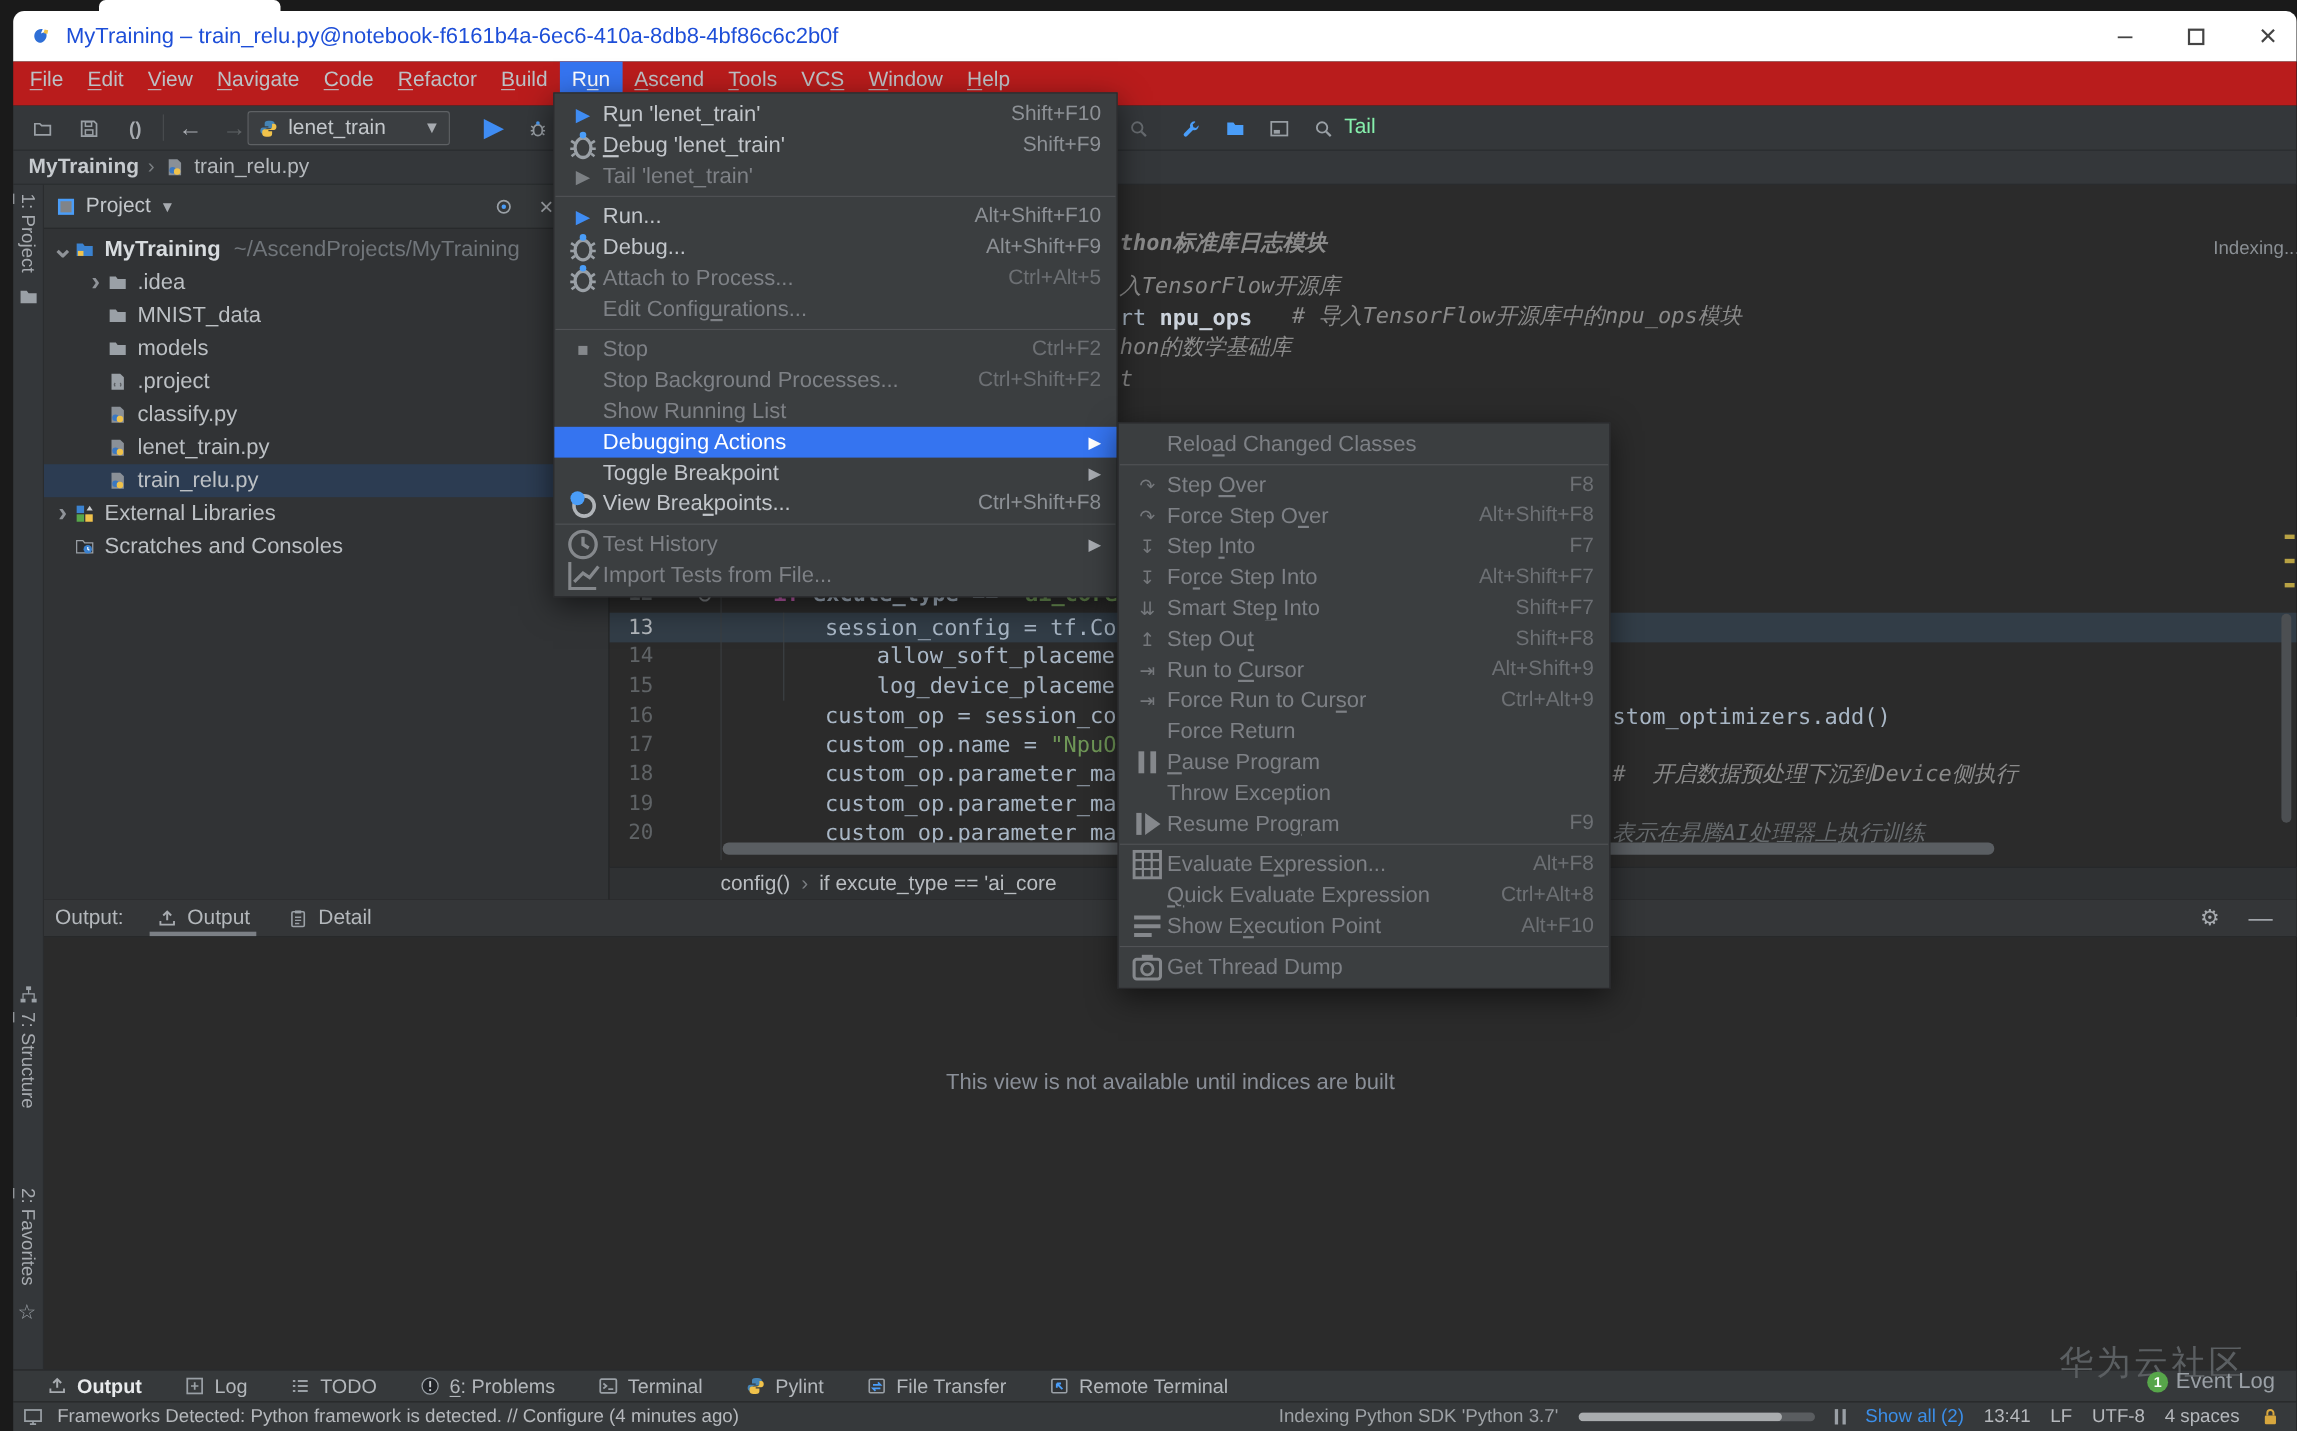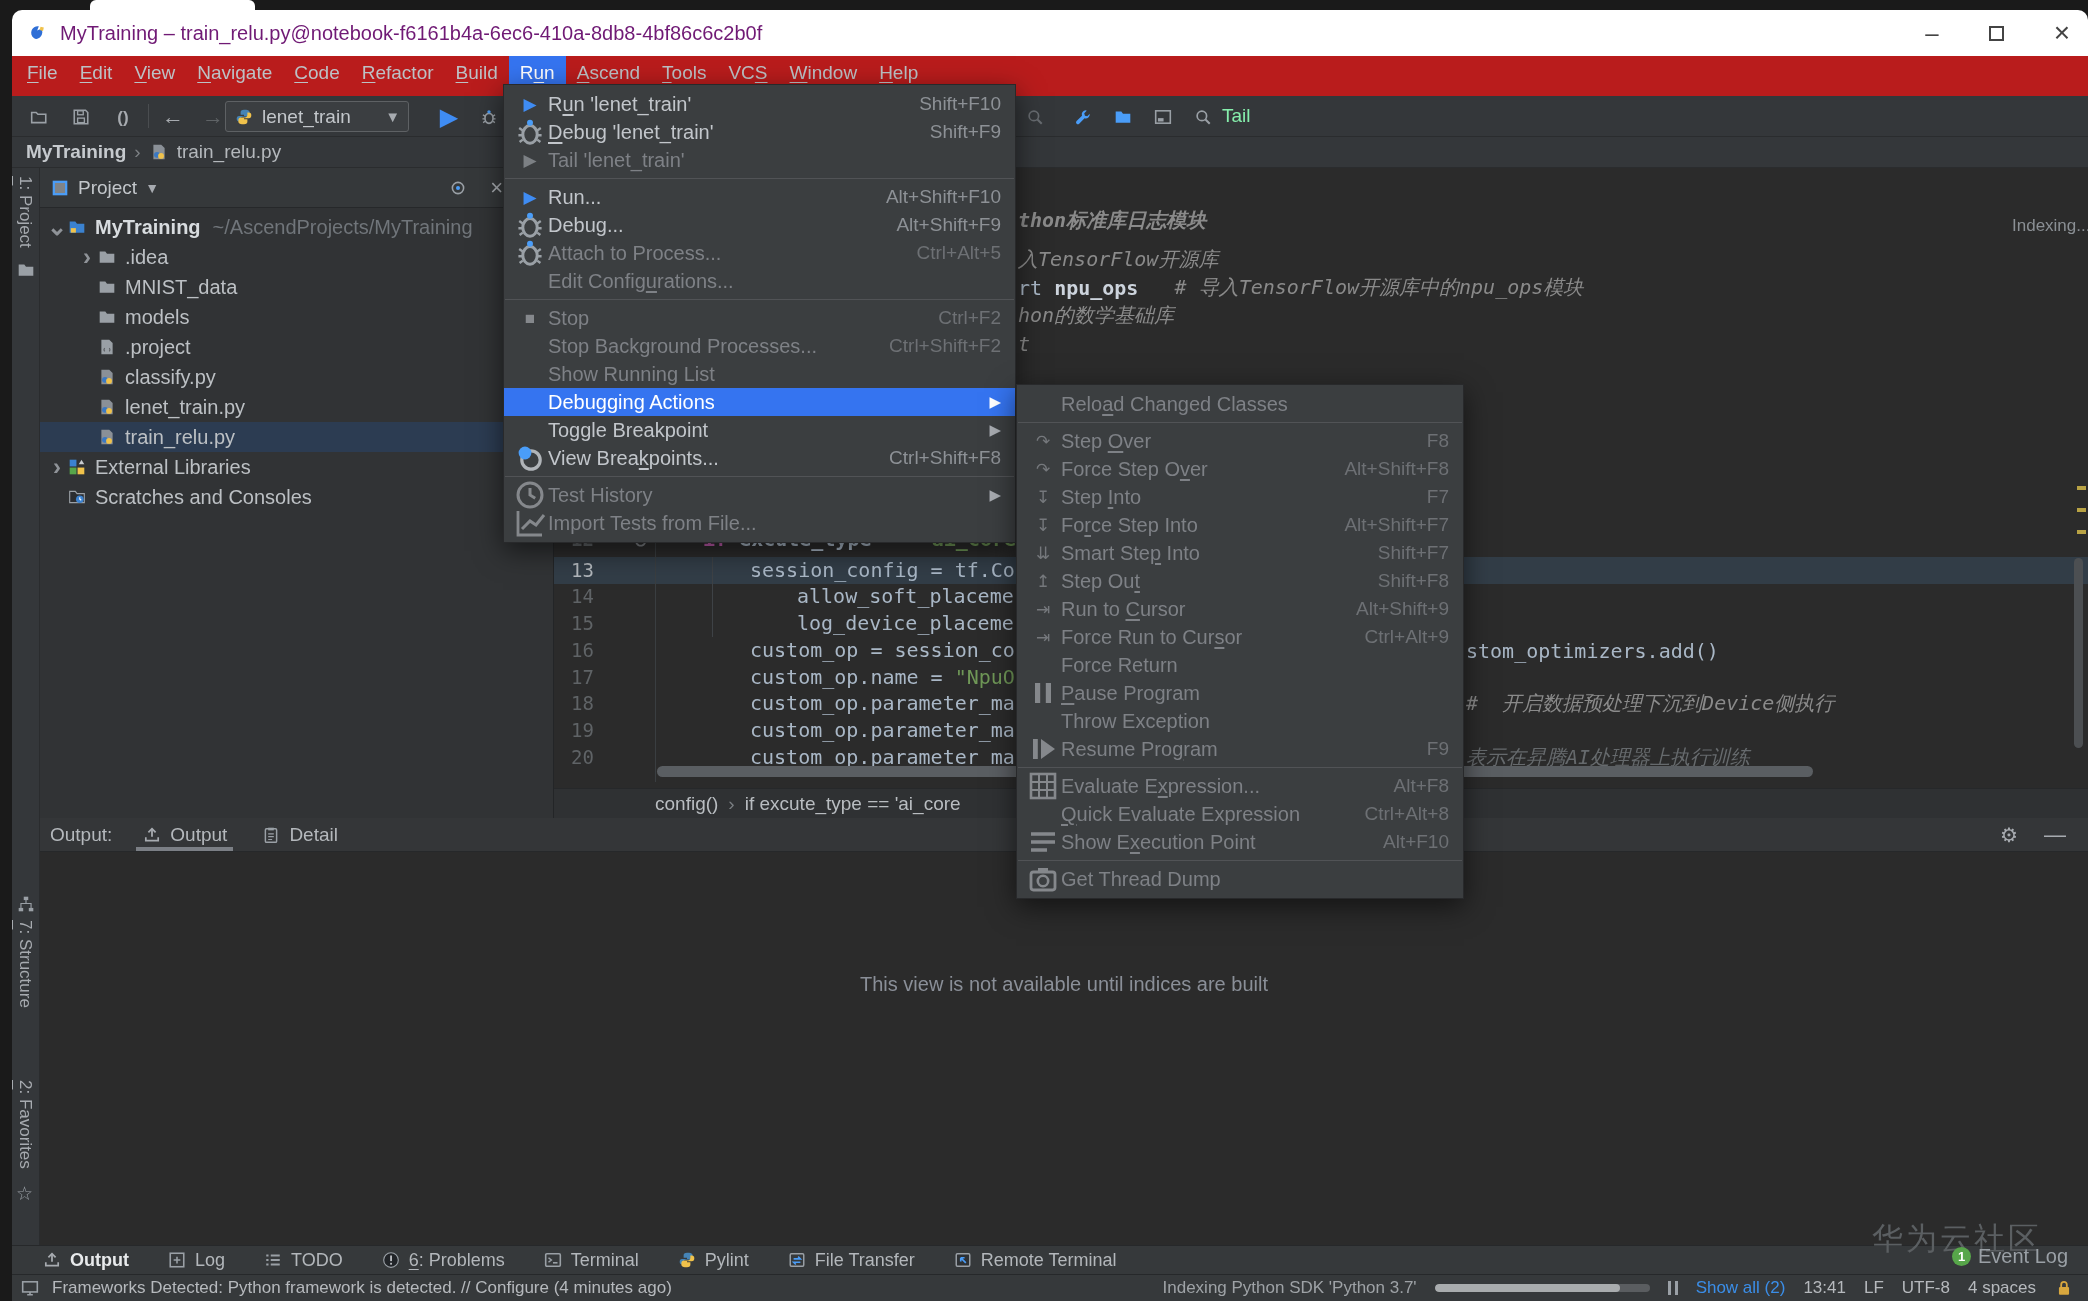--- a/index.html
+++ b/index.html
@@ -6,21 +6,21 @@
 body{background:#151515;font-family:"Liberation Sans",sans-serif;}
 #app{position:relative;width:2088px;height:1301px;background:#1a1a1a;overflow:hidden;font-family:"Liberation Sans",sans-serif;}
 u{text-decoration:underline;text-underline-offset:3px}
 .ic{display:inline-flex;align-items:center;justify-content:center;width:20px;height:20px;flex:0 0 auto}
 .ic svg{width:18px;height:18px;display:block}
 .gly{font-size:17px;line-height:1}
 
 .sliver{position:absolute;left:90px;top:0;width:165px;height:10px;background:#ffffff;border-radius:6px 6px 0 0}
 .titlebar{position:absolute;left:12px;top:10px;right:0;height:46px;background:#ffffff;border-radius:10px 10px 0 0;display:flex;align-items:center;padding:0 18px 0 16px}
 .appicon svg{width:28px;height:28px}
-.tb-title{color:#701a75;font-size:20px;margin-left:12px;white-space:nowrap}
+.tb-title{color:#1d4ed8;font-size:20px;margin-left:12px;white-space:nowrap}
 .tb-controls{margin-left:auto;display:flex;align-items:center;gap:50px;color:#444}
 .wc{font-size:24px;line-height:1;cursor:default}
 .wc-box{width:15px;height:15px;border:2px solid #444}
 
 .menubar{position:absolute;left:12px;top:56px;right:0;height:40px;background:#b91c1c;display:flex;align-items:flex-start;padding-left:4px;font-size:19px;color:#bdc1c5}
 .mb-item{padding:6px 11px;white-space:nowrap}
 .mb-item.active{background:#3574f0;color:#fff}
 
 .toolbar{position:absolute;left:12px;top:96px;right:0;height:41px;background:#34373a;border-bottom:1px solid #2a2c2e}
 .tbtn{position:absolute;top:8px;width:26px;height:26px;display:flex;align-items:center;justify-content:center;color:#a7abb0}

